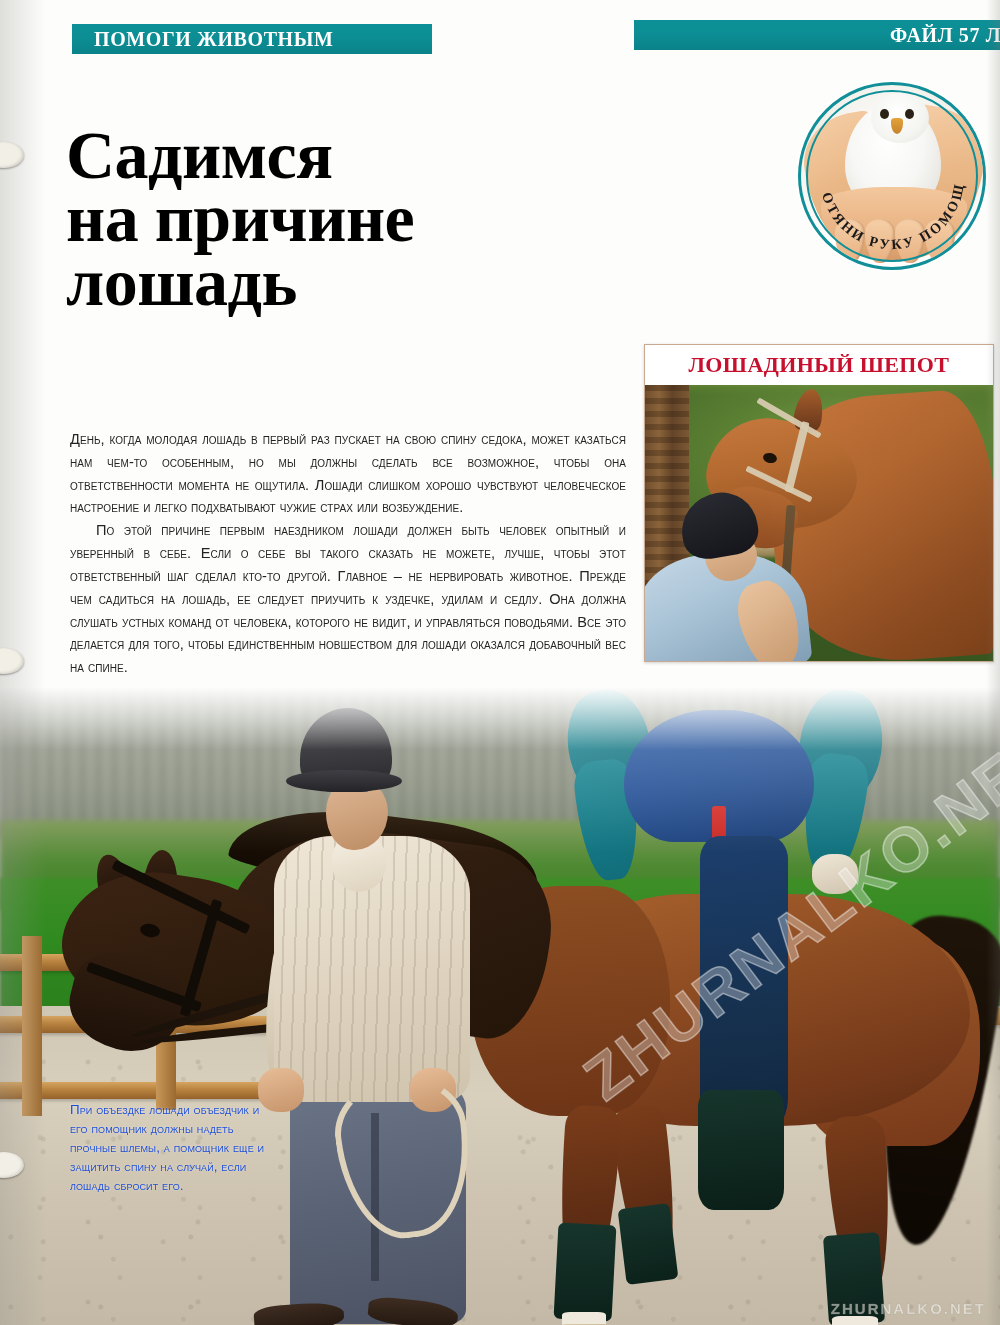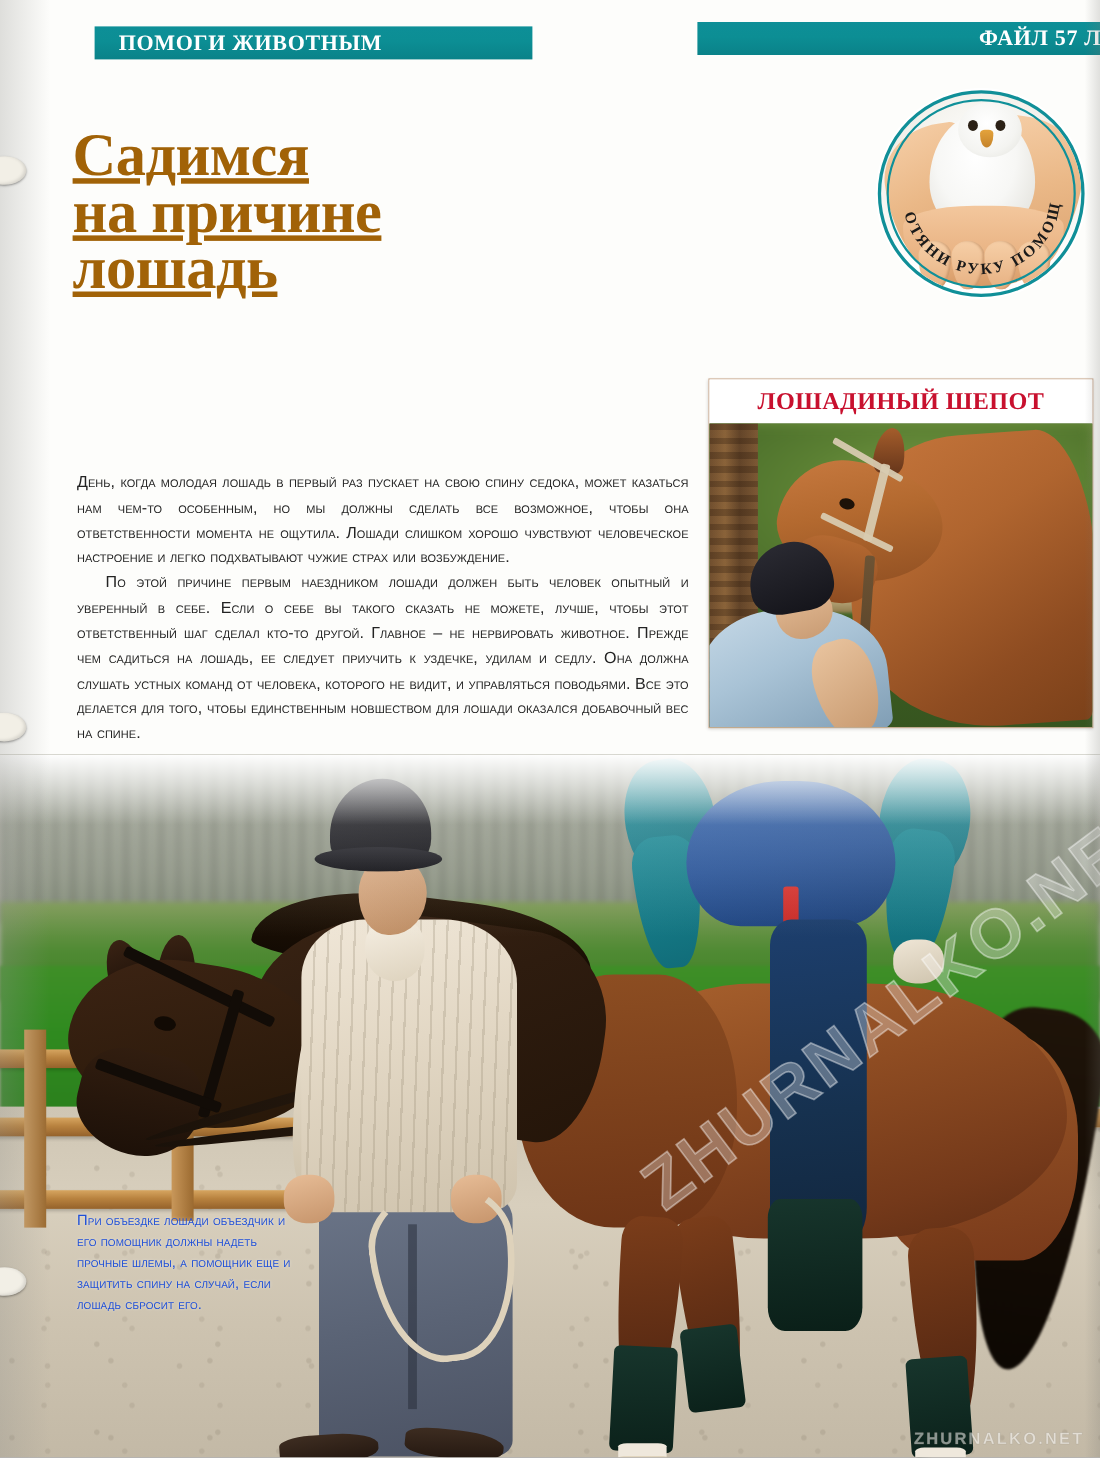--- a/index.html
+++ b/index.html
@@ -57,46 +57,45 @@
 
   
   .hdr-bar {
     position: absolute;
     height: 30px;
     background: linear-gradient(180deg, #0d8f97 0%, #0c8e94 45%, #0a8289 100%);
     display: flex;
     align-items: center;
     z-index: 20;
   }
-  .hdr-left { left: 86px; top: 24px; width: 398px; }
+  .hdr-left { left: 72px; top: 24px; width: 360px; }
   .hdr-right { left: 634px; top: 20px; width: 436px; justify-content: flex-end; }
   .hdr-text {
     color: #ffffff;
     font-size: 20px;
     font-weight: bold;
     letter-spacing: 0.6px;
     font-family: "Liberation Serif", "DejaVu Serif", serif;
   }
   .hdr-left .hdr-text { padding-left: 22px; }
   .hdr-right .hdr-text { padding-right: 10px; white-space: nowrap; }
 
   
   .title {
     position: absolute;
     left: 66px;
     top: 78px;
     width: 640px;
-    color: #a16207;
+    color: #000000;
     font-family: "Liberation Serif", "DejaVu Serif", serif;
     font-weight: bold;
-    font-size: 55px;
+    font-size: 68px;
     line-height: 0.94;
     letter-spacing: -0.5px;
     z-index: 20;
-    text-decoration: underline;
   }
   .title .tl { display: block; }
 
   
   .badge {
     position: absolute;
     left: 798px;
     top: 82px;
     width: 182px;
     height: 182px;

